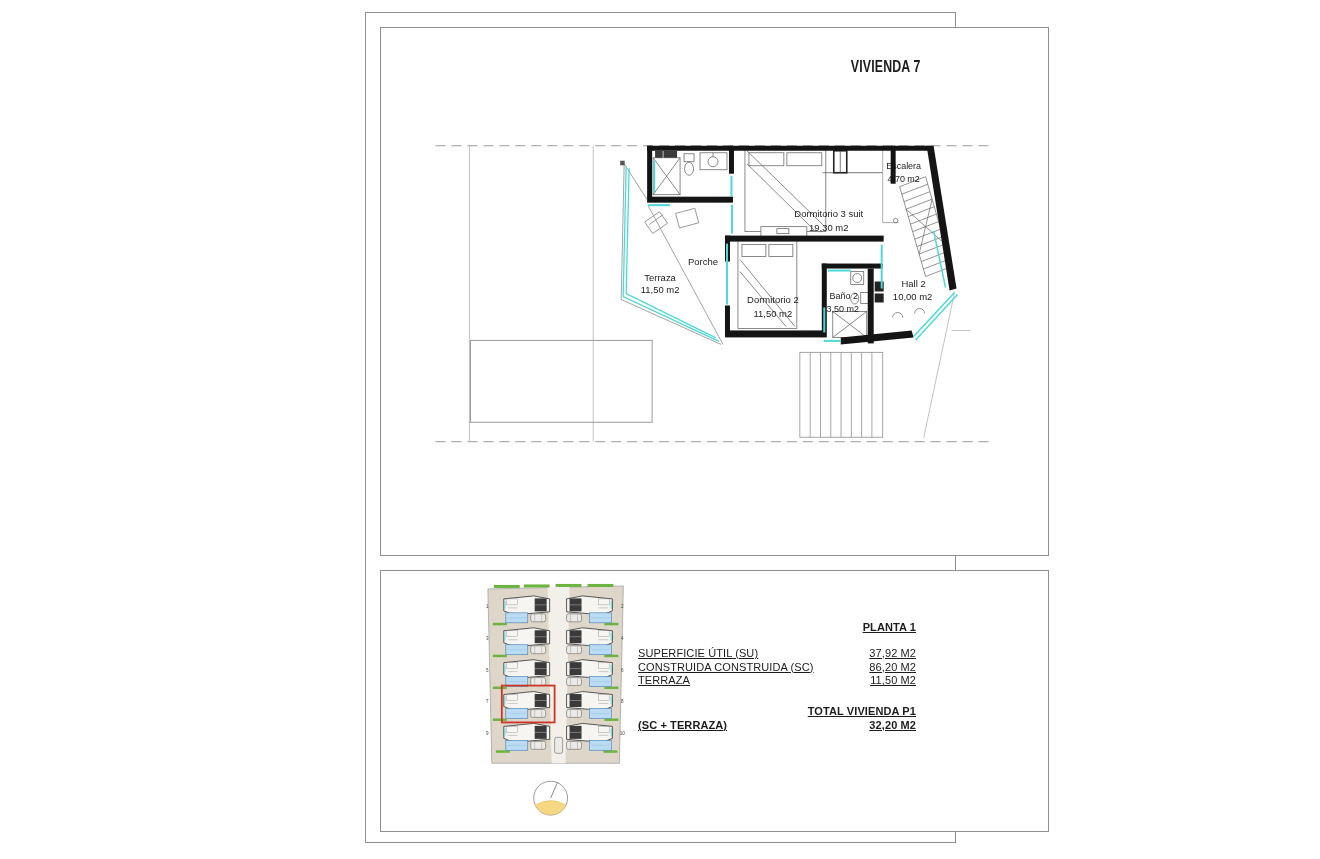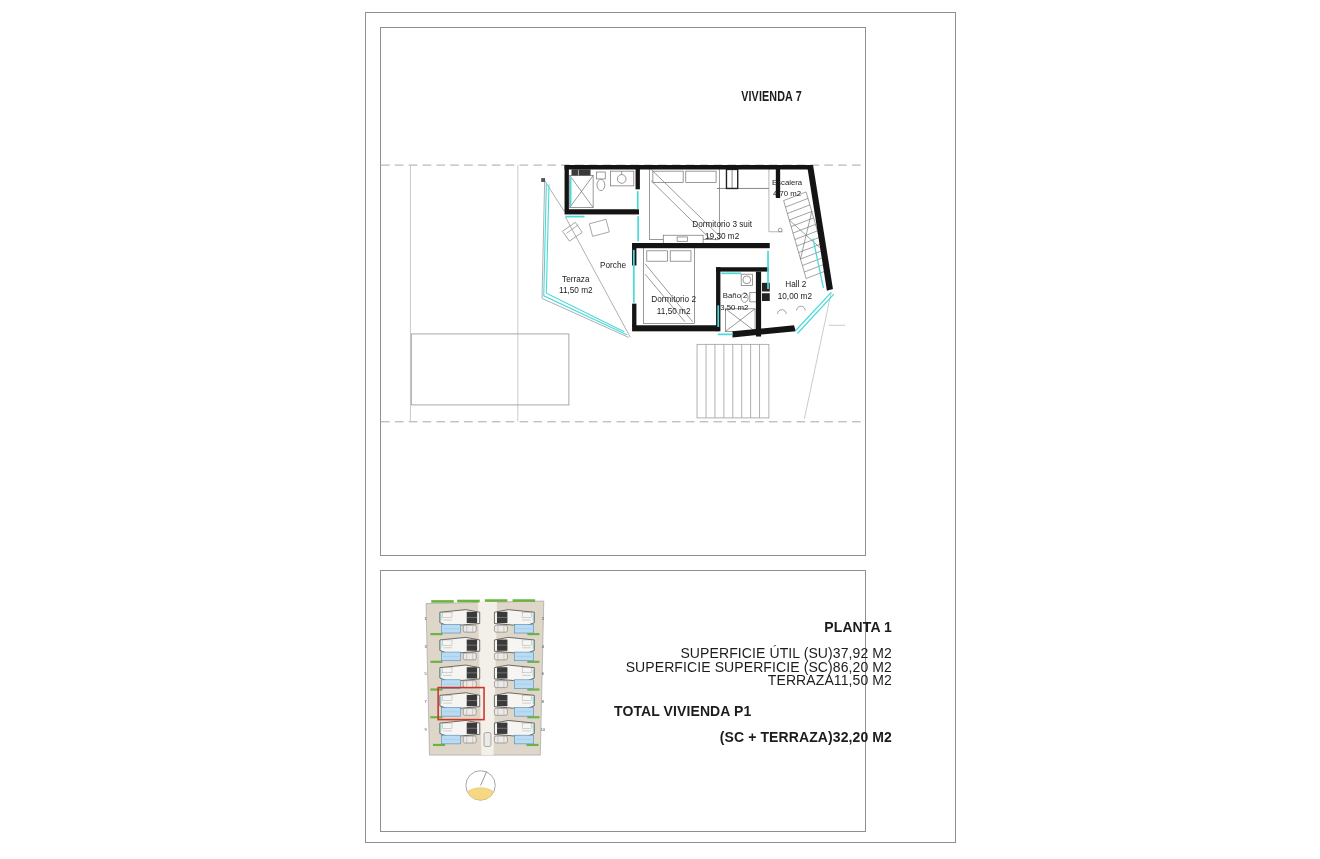--- a/index.html
+++ b/index.html
@@ -5,40 +5,40 @@
   html,body{margin:0;padding:0;background:#ffffff;}
   body{
     width:1320px;height:859px;position:relative;overflow:hidden;
     font-family:"Liberation Sans",sans-serif;color:#1c1c1c;
   }
   .sheet{
     position:absolute;left:365px;top:12px;width:591px;height:831px;
     border:1px solid #8f8f8f;background:#fff;box-sizing:border-box;
   }
   .panel{
-    position:absolute;left:14px;width:486px;
+    position:absolute;left:14px;width:669px;
     border:1px solid #8f8f8f;background:#fff;box-sizing:border-box;
   }
   .panel-top{top:14px;height:529px;}
   .panel-bottom{top:557px;height:262px;}
   .panel svg{position:absolute;left:0;top:0;width:100%;height:100%;}
   svg text{font-family:"Liberation Sans",sans-serif;fill:#1c1c1c;}
   .plan-label{font-size:9px;text-anchor:middle;}
   .plan-label-lg{font-size:9.5px;text-anchor:middle;}
   .site-num{font-size:4.6px;fill:#444;text-anchor:middle;}
   .sheet-title{font-size:16px;font-weight:bold;text-anchor:middle;letter-spacing:.2px;}
 
   .summary{
-    position:absolute;left:233px;top:50px;width:278px;font-size:14px;
-    line-height:13.8px;letter-spacing:.1px;
+    position:absolute;left:257px;top:50px;width:278px;font-size:11px;
+    line-height:13.8px;letter-spacing:.1px;text-decoration:underline;
   }
   .summary .hdr{text-align:right;font-weight:bold;margin-bottom:12px;}
-  .summary .row{display:flex;justify-content:flex-end;}
-  .summary .tot{margin-top:17px;font-weight:bold;}
-  .summary .trow{display:flex;justify-content:flex-end;font-weight:bold;margin-top:12px;}
+  .summary .row{display:flex;justify-content:space-between;}
+  .summary .tot{margin-top:17px;text-align:right;font-weight:bold;}
+  .summary .trow{display:flex;justify-content:space-between;font-weight:bold;}
 </style>
 </head>
 <body>
 
 <div class="sheet">
 
   <div class="panel panel-top">
     <svg viewBox="380 27 559 528">
 
       <text class="sheet-title" x="831" y="71" textLength="70" lengthAdjust="spacingAndGlyphs">VIVIENDA 7</text>
@@ -288,21 +288,21 @@
       </g>
     </svg>
 
     <div class="summary">
       <div class="hdr">PLANTA 1</div>
       <div class="row">
         <span>SUPERFICIE ÚTIL (SU)</span>
         <span>37,92 M2</span>
       </div>
       <div class="row">
-        <span>SUPERFICIE SUPERFICIE (SC)</span>
+        <span>CONSTRUIDA CONSTRUIDA (SC)</span>
         <span>86,20 M2</span>
       </div>
       <div class="row">
         <span>TERRAZA</span>
         <span>11,50 M2</span>
       </div>
       <div class="tot">TOTAL VIVIENDA P1</div>
       <div class="trow">
         <span>(SC + TERRAZA)</span>
         <span>32,20 M2</span>

